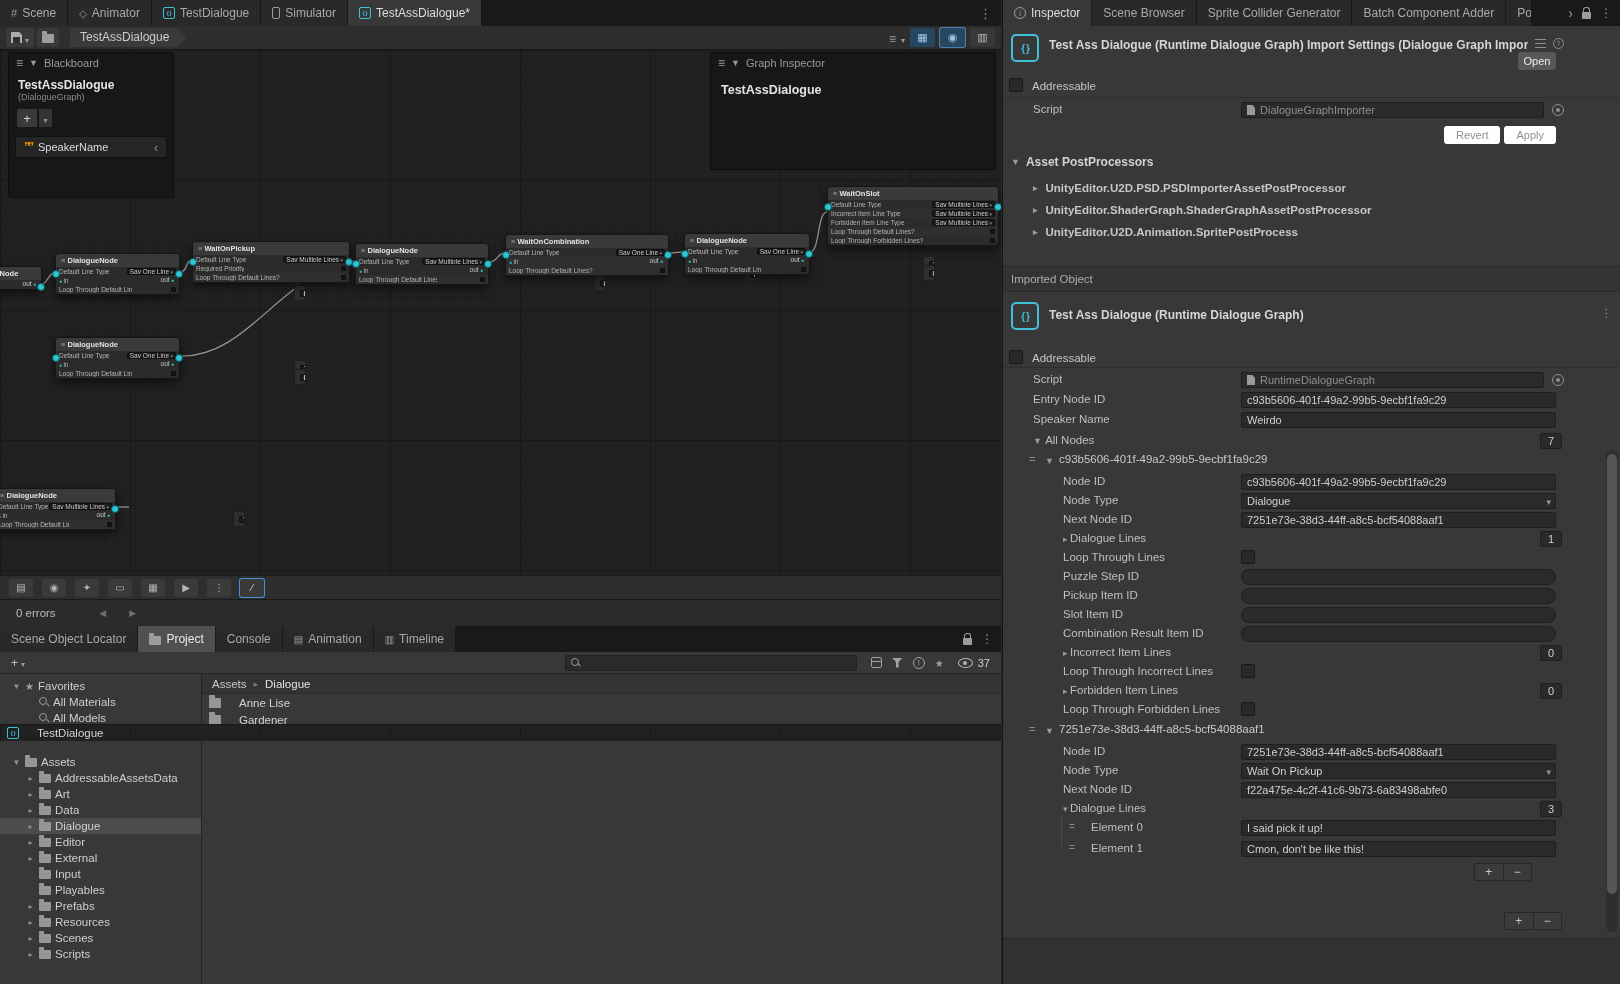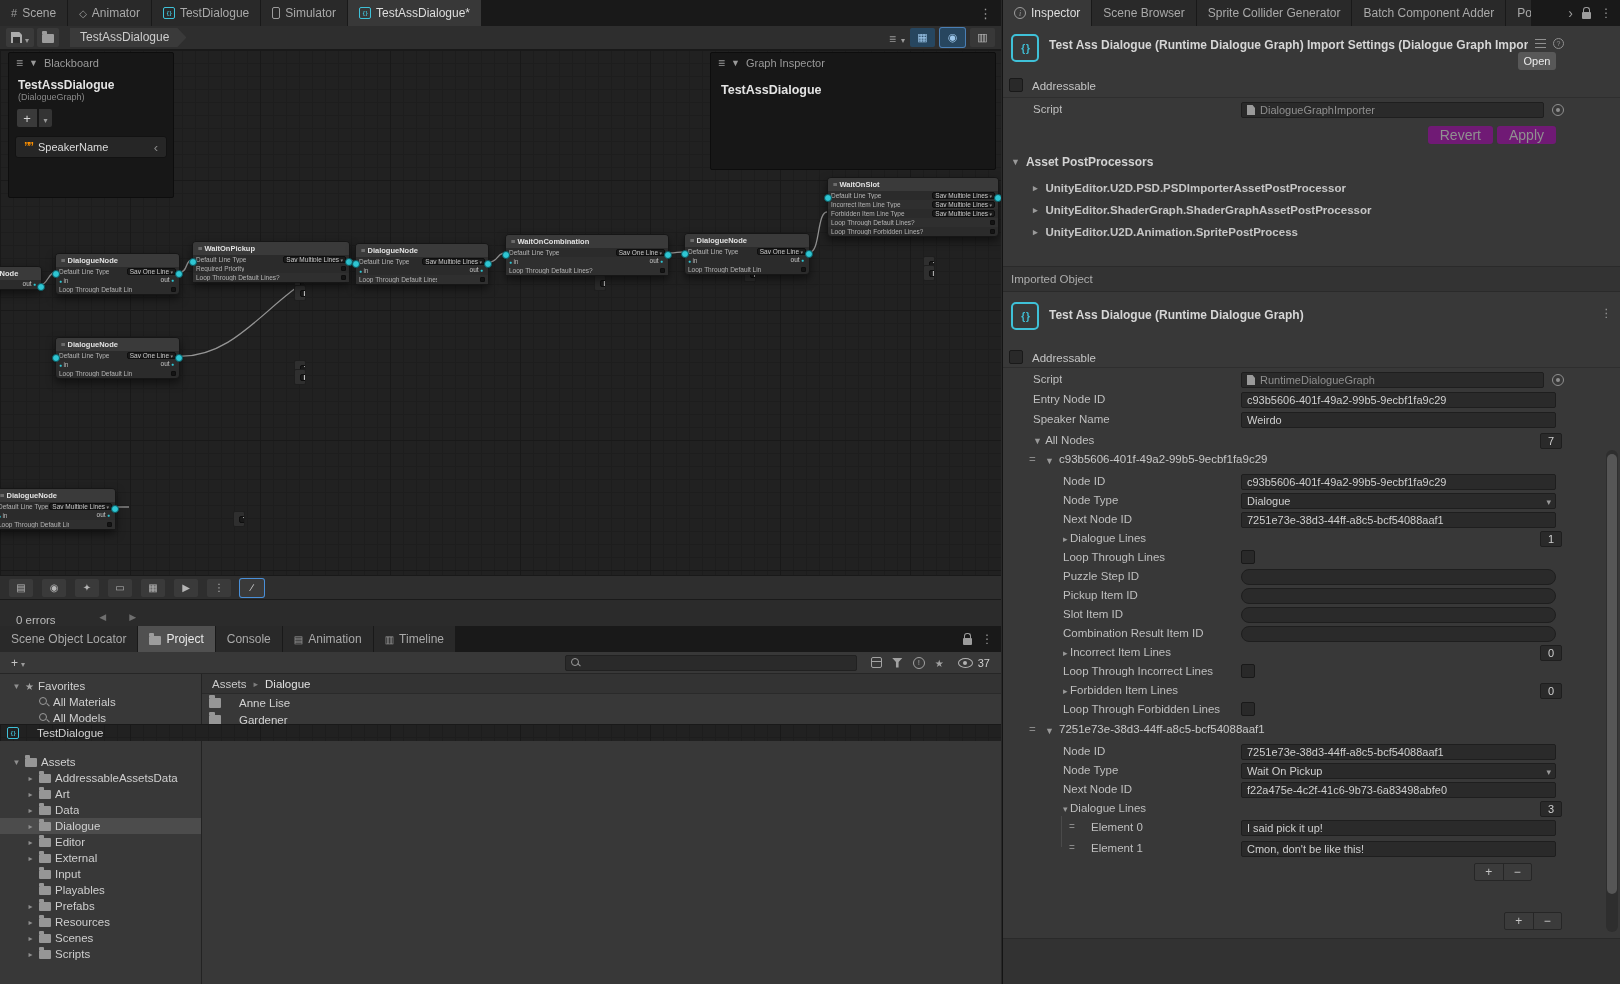--- a/index.html
+++ b/index.html
@@ -105,21 +105,21 @@
   .nrow.dropdown .nval::after{content:" ▾";font-size:5px;color:#8b8b8b}
   .nrow.check .nval{min-width:5px;width:5px;height:5px;padding:0;border-radius:1px;background:#141414}
   .nrow.ports .nval,.nrow.plain .nval{background:none;border:none;min-width:0}
   .nrow.ports .nlabel::before{content:"● ";color:#2fc6d3;font-size:5px}
   .nrow.ports .nval::after{content:" ●";color:#2fc6d3;font-size:5px}
 
   
   .gbottom{position:absolute;top:575px;left:0;width:1001px;height:24px;background:#2e2e2e;border-top:1px solid #191919;display:flex;align-items:center;gap:9px;padding:0 9px}
   .gbtn{width:24px;height:18px;background:#3a3a3a;border-radius:2px;display:flex;align-items:center;justify-content:center;font-size:10px;color:#b5b5b5}
   .gbtn.hl{box-shadow:0 0 0 1px #4a90d9;color:#d8d8d8}
-  .errbar{position:absolute;top:599px;left:0;width:1001px;height:27px;background:#2b2b2b;border-top:1px solid #1a1a1a;display:flex;align-items:flex-end;font-size:11.5px;color:#b9b9b9}
+  .errbar{position:absolute;top:599px;left:0;width:1001px;height:27px;background:#2b2b2b;border-top:1px solid #1a1a1a;display:flex;align-items:center;font-size:11.5px;color:#b9b9b9}
   .errbar .lbl{margin-left:16px}
   .errnav{margin-left:36px;display:flex;gap:8px}
   .errbtn{width:22px;height:18px;display:flex;align-items:center;justify-content:center;color:#6f6f6f;font-size:9px}
   .btabs{position:absolute;top:626px;left:0;width:1001px}
 
   
   .ptoolbar{position:absolute;top:652px;left:0;width:1001px;height:22px;background:#383838;border-bottom:1px solid #262626;display:flex;align-items:center;padding:0 7px;gap:6px;font-size:12px;color:#c5c5c5}
   .addbtn{display:flex;align-items:center;gap:3px;padding:0 4px;height:18px}
   .searchbox{margin-left:auto;width:292px;height:16px;background:#2a2a2a;border:1px solid #212121;border-radius:2px;display:flex;align-items:center;padding:0 5px;gap:5px}
   .pt-icons{display:flex;align-items:center;gap:10px;padding:0 8px}
@@ -156,21 +156,21 @@
   .open-btn{position:absolute;top:26px;right:64px;width:38px;height:18px;background:#585858;border-radius:3px;color:#ebebeb;font-size:11px;display:flex;align-items:center;justify-content:center}
   .cbrow{position:absolute;left:6px;height:16px;display:flex;gap:9px;align-items:flex-end}
   .cb{width:14px;height:14px;background:#292929;border:1px solid #191919;border-radius:2px;flex:0 0 auto}
   .hdiv{position:absolute;left:0;right:0;height:1px;background:#2e2e2e}
   .prow{position:absolute;left:0;right:0;height:16px}
   .plab{position:absolute;left:30px;top:1px;color:#bfbfbf;white-space:nowrap;overflow:hidden;max-width:190px}
   .field{position:absolute;left:238px;right:64px;height:16px;background:#2a2a2a;border:1px solid #1e1e1e;border-radius:2px;padding:0 5px;line-height:14px;font-size:11px;color:#cfcfcf;white-space:nowrap;overflow:hidden}
   .field.greyed{color:#8f8f8f;display:flex;align-items:center;gap:5px;right:76px}
   .tgt{position:absolute;right:56px;top:2px}
   .btnrow{position:absolute;top:100px;right:64px;display:flex;gap:4px}
-  .dbtn{height:18px;padding:0 12px;background:#701a75;border-radius:3px;color:#909090;font-size:14px;display:flex;align-items:center}
+  .dbtn{height:18px;padding:0 12px;background:#ffffff;border-radius:3px;color:#909090;font-size:11px;display:flex;align-items:center}
   .foldrow{position:absolute;left:8px;display:flex;gap:6px;align-items:center;font-weight:bold;color:#d2d2d2;font-size:12px}
   .fo{color:#999;font-size:9px}
   .pp-list{position:absolute;top:151px;left:30px;right:8px}
   .pp-row{height:22px;display:flex;align-items:center;gap:8px;font-weight:bold;color:#c6c6c6;font-size:11.5px}
   .io-band{position:absolute;top:240px;left:0;right:0;height:26px;background:#333;border-top:1px solid #2a2a2a;border-bottom:1px solid #2a2a2a;display:flex;align-items:center;padding-left:8px;color:#adadad}
   .size-badge{position:absolute;right:58px;top:0;width:22px;height:16px;background:#2a2a2a;border:1px solid #1e1e1e;border-radius:2px;text-align:center;line-height:14px;font-size:11px;color:#cfcfcf}
   .group{position:absolute;left:0;right:0}
   .ghead{height:18px;position:relative;margin-bottom:4px;color:#c8c8c8}
   .hndl{position:absolute;left:26px;top:1px;color:#8a8a8a}
   .hndl::before{content:"="}
@@ -482,21 +482,21 @@
             <span class="nlabel">Default Dialogue Line</span>
             <span class="nval">Mead, that's it!</span>
           </div>
             <div class="nrow check">
             <span class="nlabel">Loop Through Default Lines?</span>
             <span class="nval"></span>
           </div>
           </div>
       </div>
 
-      <div class="gnode" style="left:827px;top:127px;width:172px">
+      <div class="gnode" style="left:827px;top:136px;width:172px">
         <div class="ntitle">WaitOnSlot</div>
         <div class="nrows">
 
         <div class="nrow dropdown">
             <span class="nlabel">Default Line Type</span>
             <span class="nval">Say Multiple Lines</span>
           </div>
             <div class="nrow dropdown">
             <span class="nlabel">Incorrect Item Line Type</span>
             <span class="nval">Say Multiple Lines</span>

